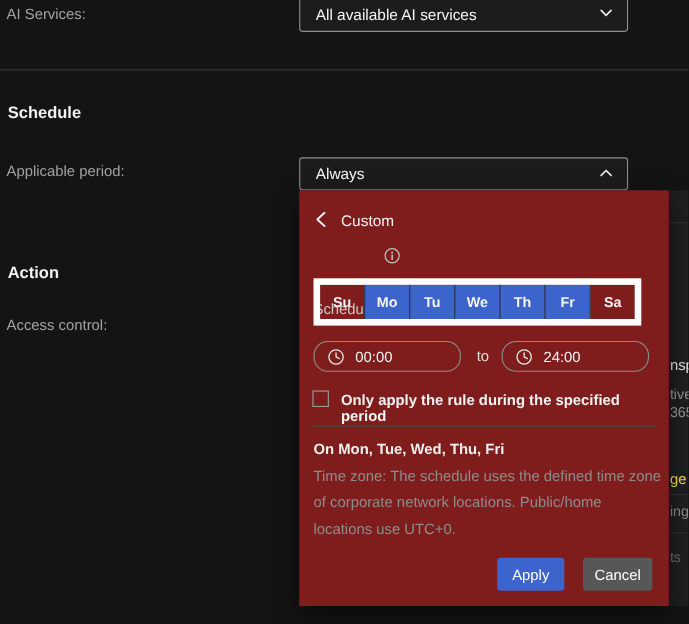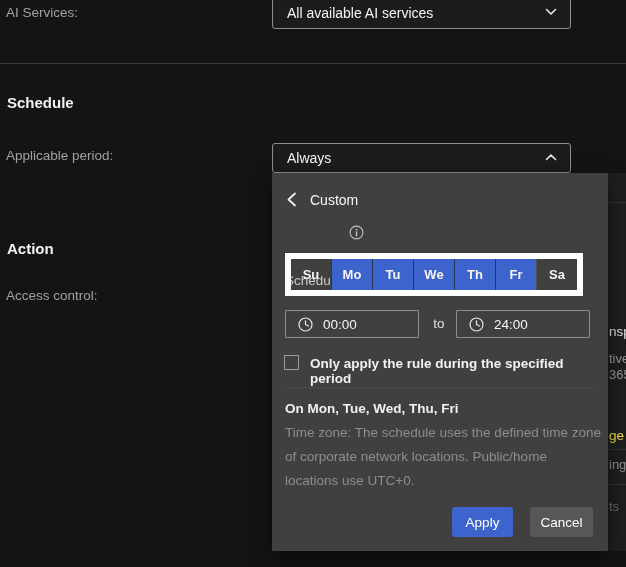--- a/index.html
+++ b/index.html
@@ -20,42 +20,42 @@
   }
   .select .chev { position:absolute; right:13px; top:50%; margin-top:-5px; }
   #ai-select { top:-4px; height:33px; }
   #period-select { top:143px; height:30px; }
 
   .divider-full { position:absolute; left:0; top:63px; width:626px; height:1px; background:#393939; }
 
   
   #popup {
     position:absolute; left:272px; top:173px; width:336px; height:378px;
-    background:#404040; box-shadow:0 8px 20px rgba(0,0,0,.55); z-index:5;
+    background:#7f1d1d; box-shadow:0 8px 20px rgba(0,0,0,.55); z-index:5;
   }
   #popup-back { position:absolute; left:13px; top:19px; width:16px; height:16px; cursor:pointer; }
   #popup-title { position:absolute; left:38px; top:19px; color:#f5f5f5; font-size:14px; }
   #popup-schedule-label { position:absolute; left:13px; top:52px; color:#c9c9c9; font-size:13.5px;margin-top:48px; }
   #info-icon { position:absolute; left:77px; top:52px; width:15px; height:15px; cursor:pointer; }
 
   #day-row {
     position:absolute; left:13px; top:80px; width:298px; height:43px;
     border:6px solid #ffffff; display:flex;
   }
   .day {
     flex:1; display:flex; align-items:center; justify-content:center;
     color:#f5f5f5; font-size:13px; font-weight:600; cursor:pointer;
     border-left:1px solid #525252;
   }
   .day:first-child { border-left:none; }
   .day.selected { background:#3d63cd; border-left-color:#2a3550; }
 
   .time-input {
     position:absolute; top:137px; width:134px; height:28px;
-    border:1px solid #8e8e8e; border-radius:1px;
+    border:1px solid #8e8e8e; border-radius:13px;
     display:flex; align-items:center; gap:10px; padding:0 12px;
     color:#f5f5f5; font-size:13.5px; cursor:text;
   }
   #time-from { left:13px; }
   #time-to-input { left:184px; }
   #to-label { position:absolute; left:150px; top:143px; width:34px; text-align:center; color:#e0e0e0; font-size:13.5px; }
 
   #checkbox { position:absolute; left:12px; top:182px; width:15px; height:15px; border:1px solid #9b9b9b; background:transparent; cursor:pointer; }
   #checkbox-label { position:absolute; left:38px; top:183px; color:#f2f2f2; font-size:13.5px; font-weight:600; }
 

